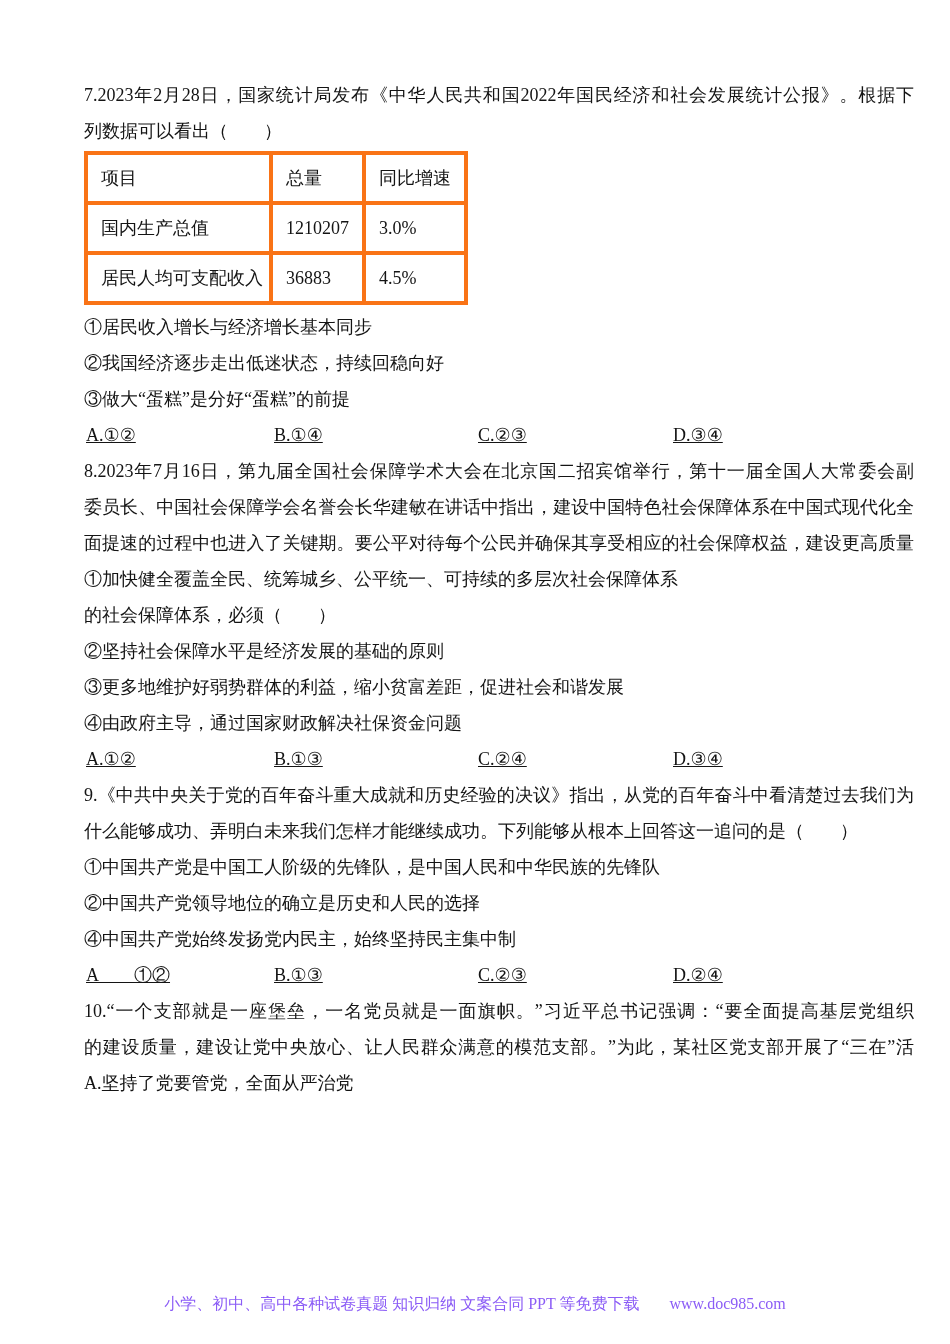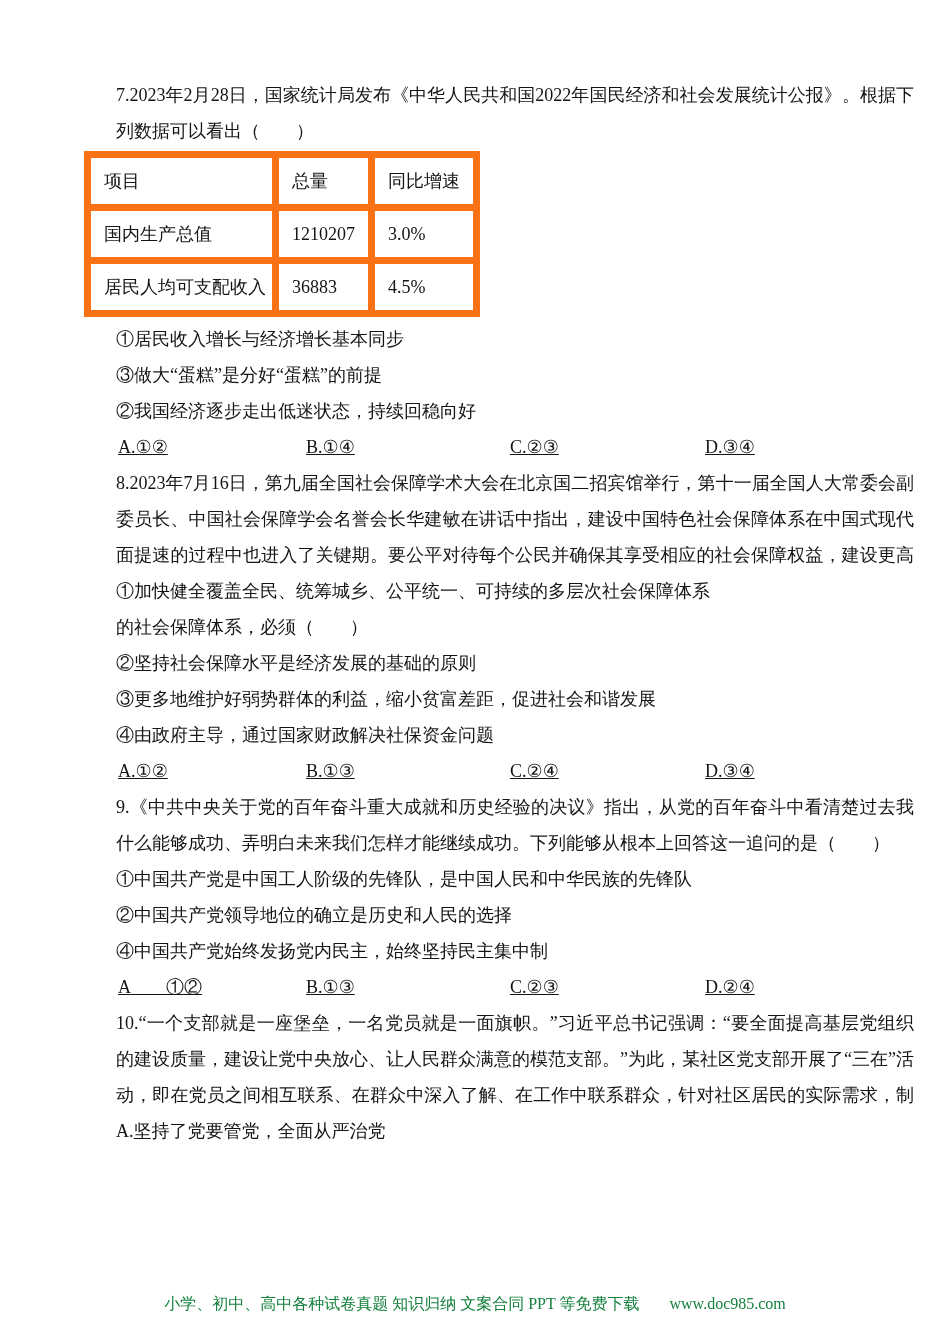--- a/index.html
+++ b/index.html
@@ -17,36 +17,35 @@
     position: absolute;
     left: 84px;
     top: 77px;
     width: 830px;
     font-size: 18px;
     line-height: 36px;
   }
   .line {
     height: 36px;
     overflow: hidden;
-    margin-left: 32px;
   }
   
   .just {
     text-align: justify;
     text-align-last: justify;
   }
   .question { margin: 0; padding: 0; }
 
   table.stats {
     border-collapse: collapse;
     margin: 2px 0 4px 0;
     border: 2px solid #000;
   }
   table.stats td {
-    border: 7px solid #f97316;
+    border: 4px solid #f97316;
     height: 46px;
     padding: 0 6px 0 13px;
     font-size: 18px;
     vertical-align: middle;
     white-space: nowrap;
   }
   td.tc1 { width: 162px; }
   td.tc2 { width: 70px;  }
   td.tc3 { width: 79px;  }
 
@@ -58,21 +57,21 @@
   .p3 { left: 589px; }
 
   .footer {
     position: absolute;
     left: 0;
     top: 1292px;
     width: 950px;
     text-align: center;
     font-size: 16px;
     line-height: 24px;
-    color: #15803d;
+    color: #8b5cf6;
     white-space: nowrap;
   }
   .footer .url { margin-left: 30px; }
 </style>
 </head>
 <body>
 
 <div class="page">
   <div class="doc">
 
@@ -94,22 +93,22 @@
           </tr>
           <tr>
             <td class="tc1">居民人均可支配收入</td>
             <td class="tc2">36883</td>
             <td class="tc3">4.5%</td>
           </tr>
         </tbody>
       </table>
 
       <div class="line">①居民收入增长与经济增长基本同步</div>
+      <div class="line">②我国经济逐步走出低迷状态，持续回稳向好</div>
       <div class="line">③做大“蛋糕”是分好“蛋糕”的前提</div>
-      <div class="line">②我国经济逐步走出低迷状态，持续回稳向好</div>
       <div class="line choices">
         <span class="ch p0">A.①②</span>
         <span class="ch p1">B.①④</span>
         <span class="ch p2">C.②③</span>
         <span class="ch p3">D.③④</span>
       </div>
     </section>
 
     <section class="question">
       <div class="line just">8.2023年7月16日，第九届全国社会保障学术大会在北京国二招宾馆举行，第十一届全国人大常委会副</div>
@@ -138,21 +137,20 @@
         <span class="ch p0">A　　①②</span>
         <span class="ch p1">B.①③</span>
         <span class="ch p2">C.②③</span>
         <span class="ch p3">D.②④</span>
       </div>
     </section>
 
     <section class="question">
       <div class="line just">10.“一个支部就是一座堡垒，一名党员就是一面旗帜。”习近平总书记强调：“要全面提高基层党组织</div>
       <div class="line just">的建设质量，建设让党中央放心、让人民群众满意的模范支部。”为此，某社区党支部开展了“三在”活</div>
-      <div class="line just">动，即在党员之间相互联系、在群众中深入了解、在工作中联系群众，针对社区居民的实际需求，制定了</div>
       <div class="line">A.坚持了党要管党，全面从严治党</div>
     </section>
 
   </div>
 
   <div class="footer">
     <span>小学、初中、高中各种试卷真题 知识归纳 文案合同 PPT 等免费下载</span><span class="url">www.doc985.com</span>
   </div>
 </div>
 

